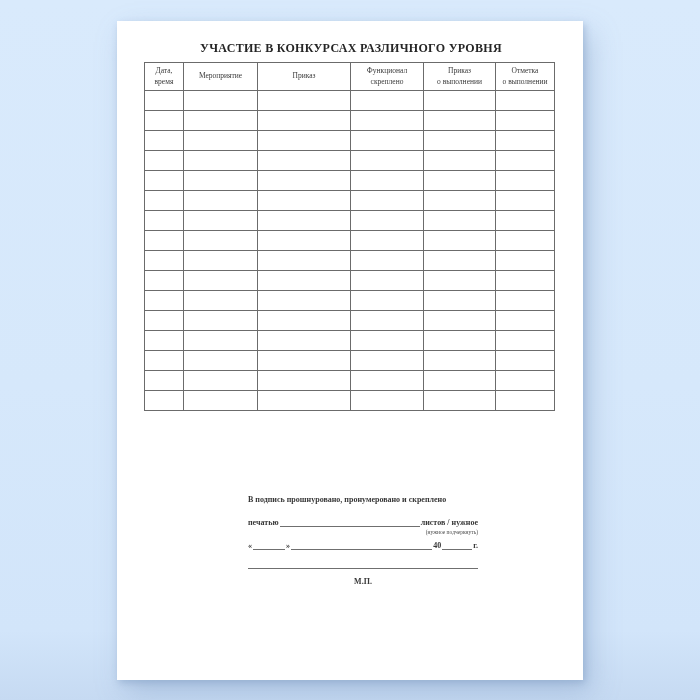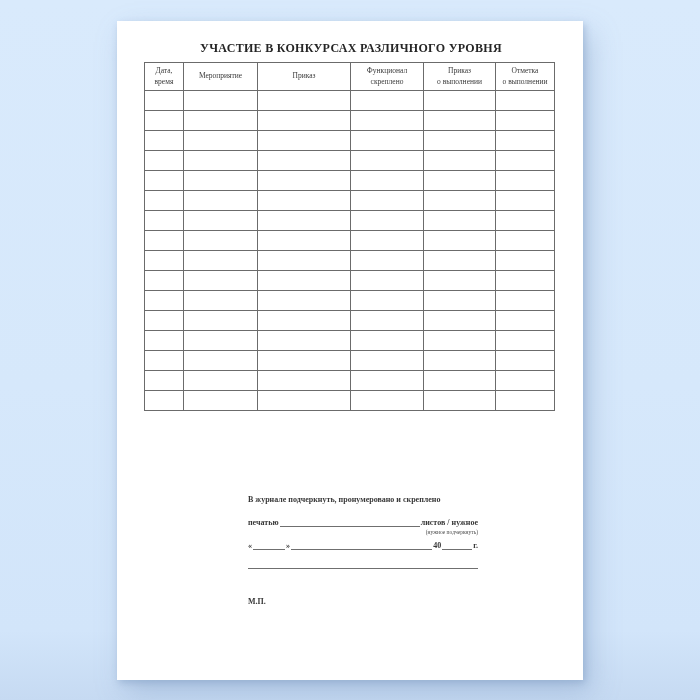--- a/index.html
+++ b/index.html
@@ -85,21 +85,21 @@
     border-bottom: 1px solid #6f6f6f;
     margin: 0 1px 1px 1px;
   }
   .fill.w32 { flex: 0 0 32px; }
   .fill.w30 { flex: 0 0 30px; }
   .row-seal   { margin-top: 13px; text-align: right; }
   .row-note   { margin-top: 1px; text-align: right; font-size: 5.5px; font-weight: normal; color: #4a4a4a; line-height: 7px; }
   .row-date   { margin-top: 5px; }
   .row-sign   { margin-top: 15px; }
   .row-line   { margin-top: 17px; height: 0; border-bottom: 1px solid #6f6f6f; }
-  .row-stamp  { margin-top: 28px; text-align: left; }
+  .row-stamp  { margin-top: 8px; text-align: center; }
   .lbl { white-space: pre; }
 </style>
 </head>
 <body>
 
 <div class="paper">
 
   <div class="doc-title">УЧАСТИЕ В КОНКУРСАХ РАЗЛИЧНОГО УРОВНЯ</div>
 
   <table class="journal">
@@ -253,21 +253,21 @@
           <td></td>
           <td></td>
           <td></td>
         </tr>
       </tbody>
   </table>
 
   <div class="footer">
 
     <div class="frow">
-      <span class="lbl">В журнале подчеркнуть, пронумеровано и скреплено</span>
+      <span class="lbl">В подпись прошнуровано, пронумеровано и скреплено</span>
     </div>
 
     <div class="frow row-seal">
       <span class="lbl">печатью</span>
       <span class="fill"></span>
       <span class="lbl">листов / нужное</span>
     </div>
 
     <div class="row-note">(нужное подчеркнуть)</div>
 

